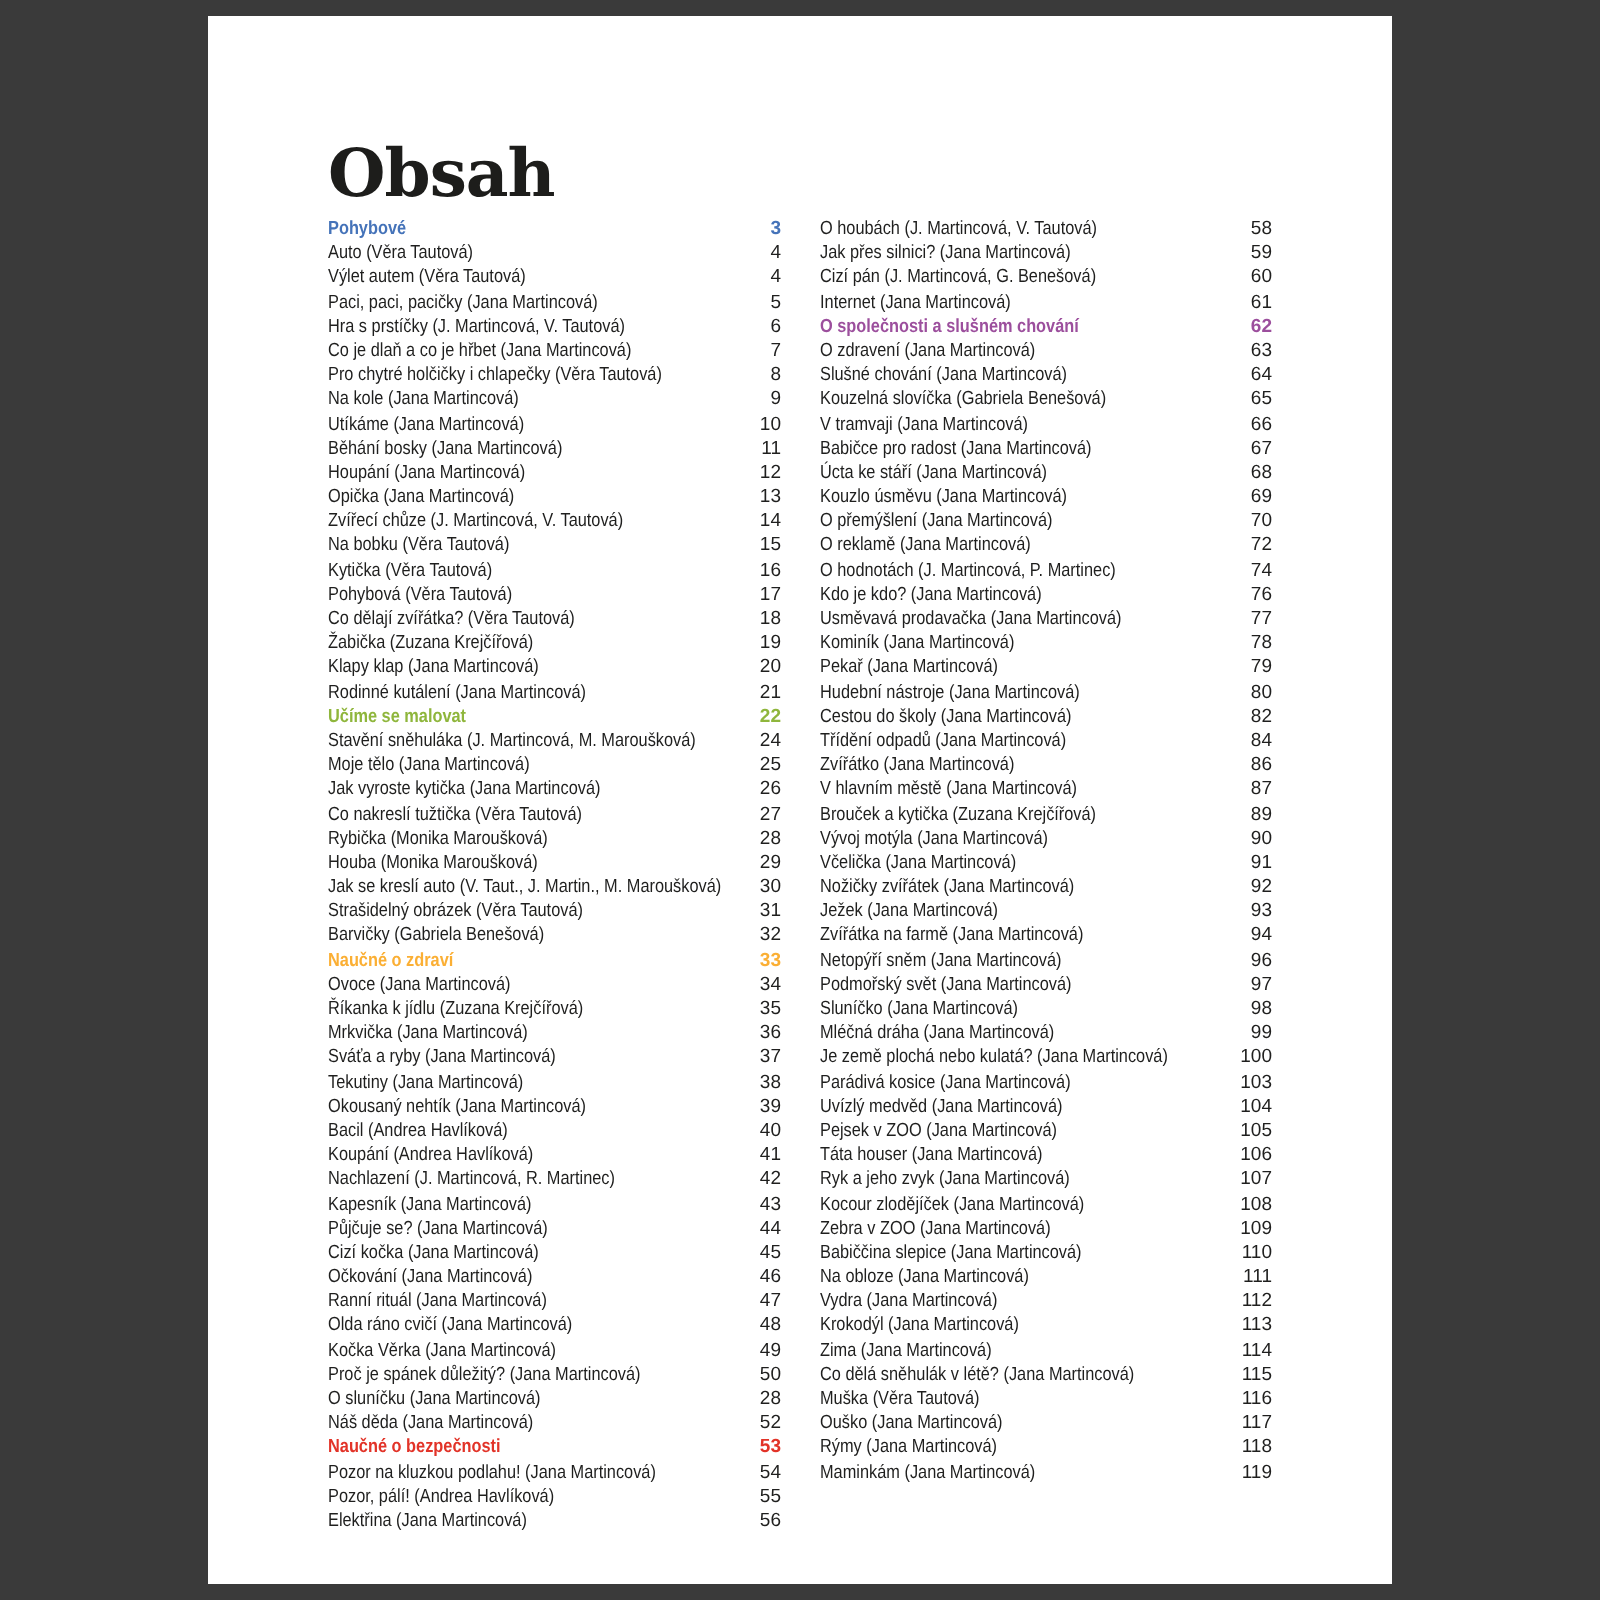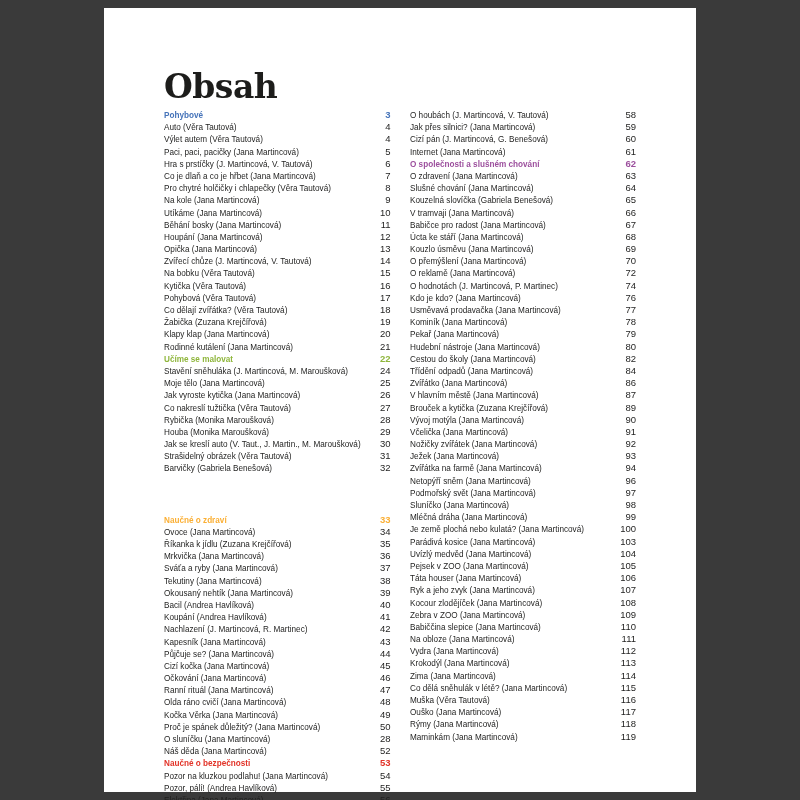--- a/index.html
+++ b/index.html
@@ -171,21 +171,21 @@
           <span class="p">30</span>
         </div>
         <div class="row">
           <span class="t">Strašidelný obrázek (Věra Tautová)</span>
           <span class="p">31</span>
         </div>
         <div class="row">
           <span class="t">Barvičky (Gabriela Benešová)</span>
           <span class="p">32</span>
         </div>
-        <div class="row heading" style="color: rgb(251, 175, 52); margin-top: 39px;">
+        <div class="row heading" style="color: rgb(251, 175, 52);">
           <span class="t">Naučné o zdraví</span>
           <span class="p">33</span>
         </div>
         <div class="row">
           <span class="t">Ovoce (Jana Martincová)</span>
           <span class="p">34</span>
         </div>
         <div class="row">
           <span class="t">Říkanka k jídlu (Zuzana Krejčířová)</span>
           <span class="p">35</span>

